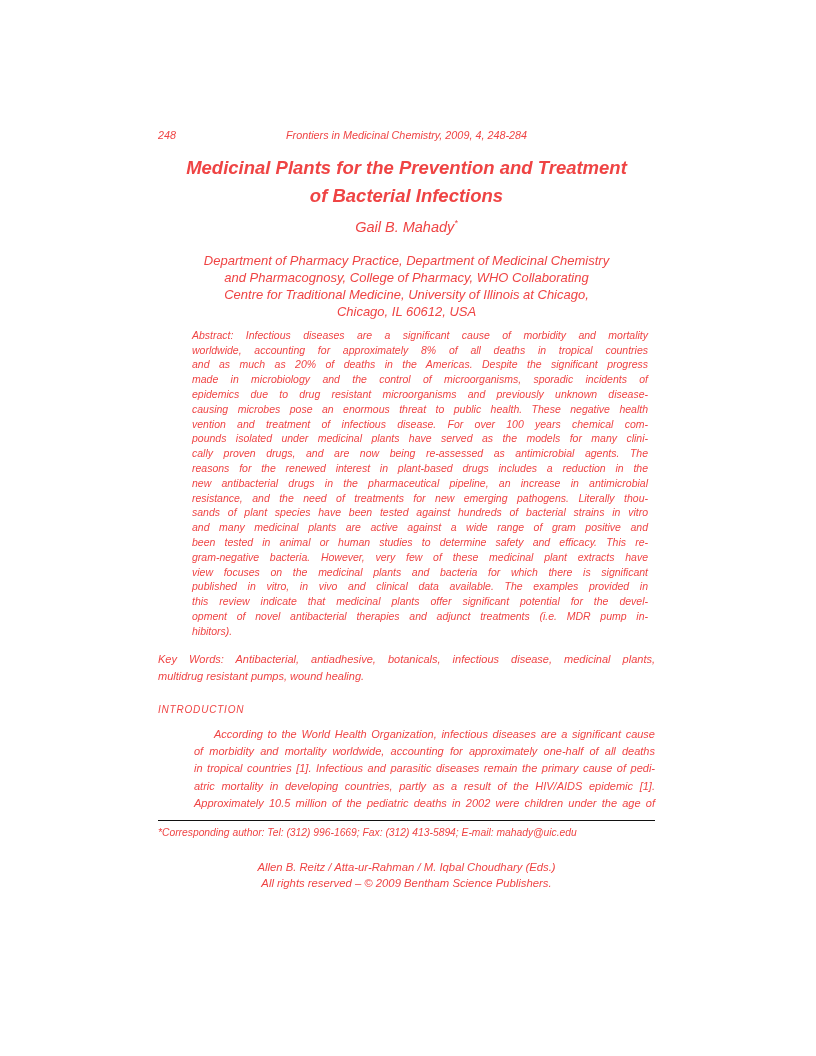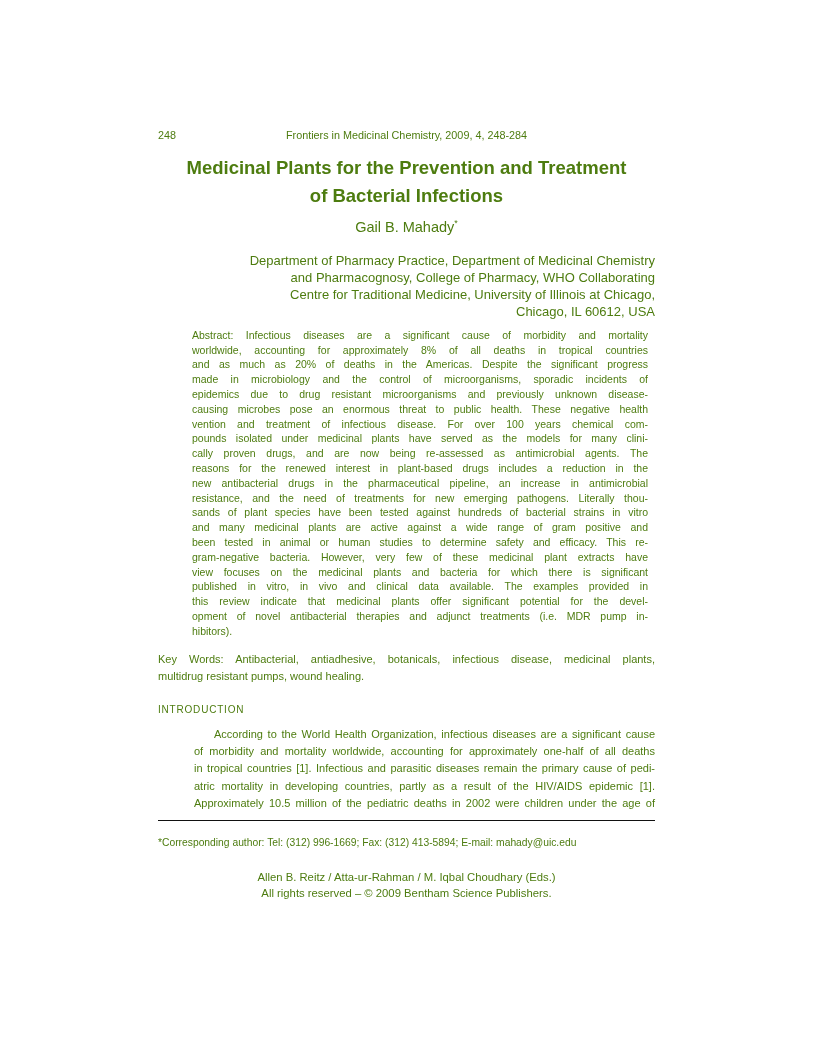--- a/index.html
+++ b/index.html
@@ -3,22 +3,23 @@
 <meta charset="utf-8">
 <style>
   html, body { margin: 0; padding: 0; background: #8a8a8a; }
   .page {
     position: relative;
     width: 816px;
     height: 1056px;
     margin: 0 auto;
     background: #ffffff;
     font-family: "Liberation Sans", sans-serif;
-    color: #4d7c0f;
+    color: #ef4444;
     overflow: hidden;
+    font-style: italic;
   }
   .content {
     position: absolute;
     left: 158px;
     top: 0;
     width: 497px;
   }
   
   .page-header {
     margin-top: 128px;
@@ -31,21 +32,21 @@
   .page-header .journal { text-align: center; }
 
   
   .title { margin-top: 12px; font-size: 18.5px; font-weight: bold; line-height: 28px; }
   .title .line { text-align: center; }
 
   .author { margin-top: 4px; text-align: center; font-size: 14.5px; line-height: 18px; }
   .author sup { font-size: 9px; vertical-align: super; }
 
   .affiliation { margin-top: 16px; font-size: 13px; line-height: 17px; }
-  .affiliation .line { text-align: right; }
+  .affiliation .line { text-align: center; }
 
   
   .abstract {
     margin-top: 8px;
     margin-left: 34px;
     width: 456px;
     font-size: 10.5px;
     line-height: 14.8px;
   }
   .justify-lines .line { text-align: justify; text-align-last: justify; }
@@ -63,21 +64,21 @@
   }
 
   .intro { margin-top: 8px; font-size: 11px; line-height: 17.4px; margin-left: 36px; }
 
   .footnote-rule {
     margin-top: 7px;
     height: 0;
     border-top: 1.5px solid #111111;
     width: 497px;
   }
-  .footnote { margin-top: 15px; font-size: 10.3px; line-height: 13px; }
+  .footnote { margin-top: 5px; font-size: 10.3px; line-height: 13px; }
 
   .footer { margin-top: 20px; font-size: 11.3px; line-height: 16px; }
   .footer .line { text-align: center; }
 </style>
 </head>
 <body>
 
 <div class="page">
   <div class="content">
 

